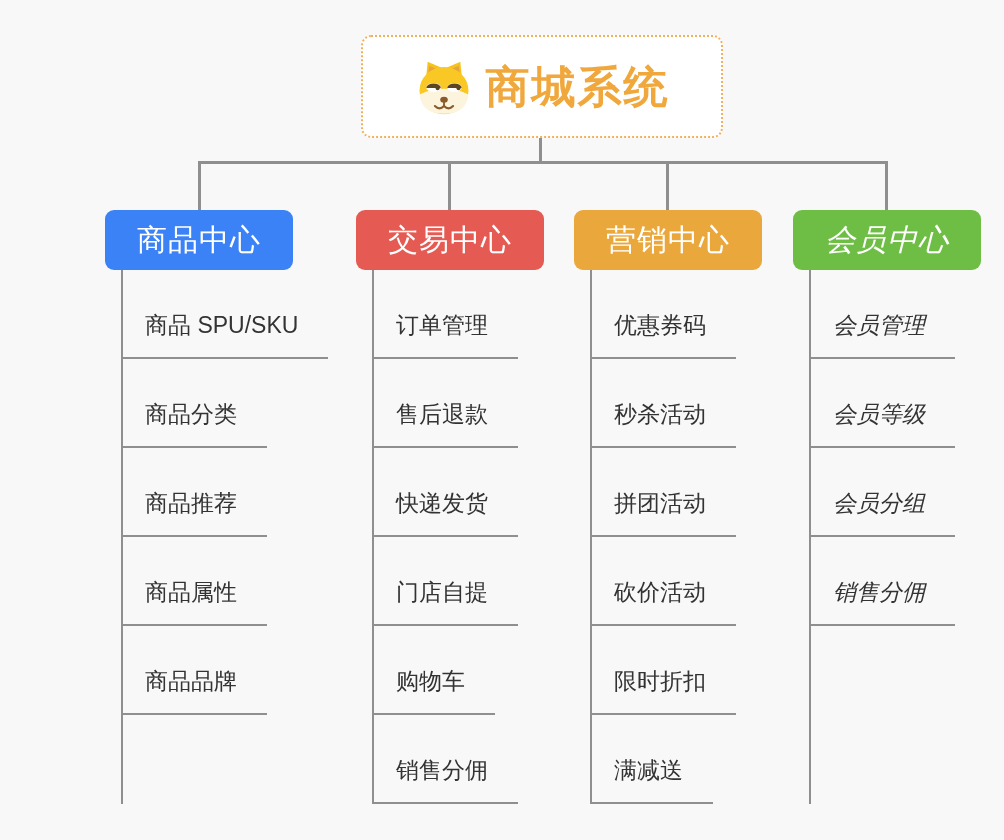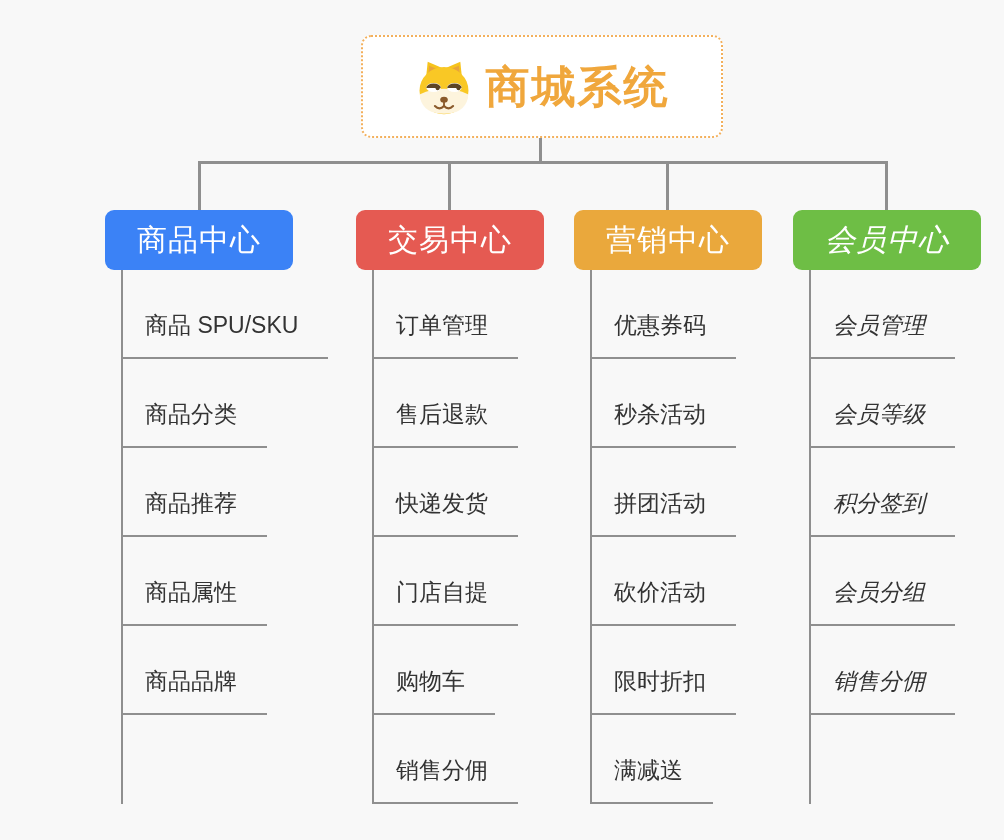--- a/index.html
+++ b/index.html
@@ -180,23 +180,20 @@
     </div>
     <div class="spine" style="left:16px;top:60px;height:534px;"></div>
     <div class="branch-items">
       <div class="leaf-row">
           <span class="leaf">会员管理</span>
         </div>
       <div class="leaf-row">
           <span class="leaf">会员等级</span>
         </div>
       <div class="leaf-row">
-          <span class="leaf">积分签到</span>
-        </div>
-      <div class="leaf-row">
           <span class="leaf">会员分组</span>
         </div>
       <div class="leaf-row">
           <span class="leaf">销售分佣</span>
         </div>
     </div>
   </div>
 
 </div>
 

